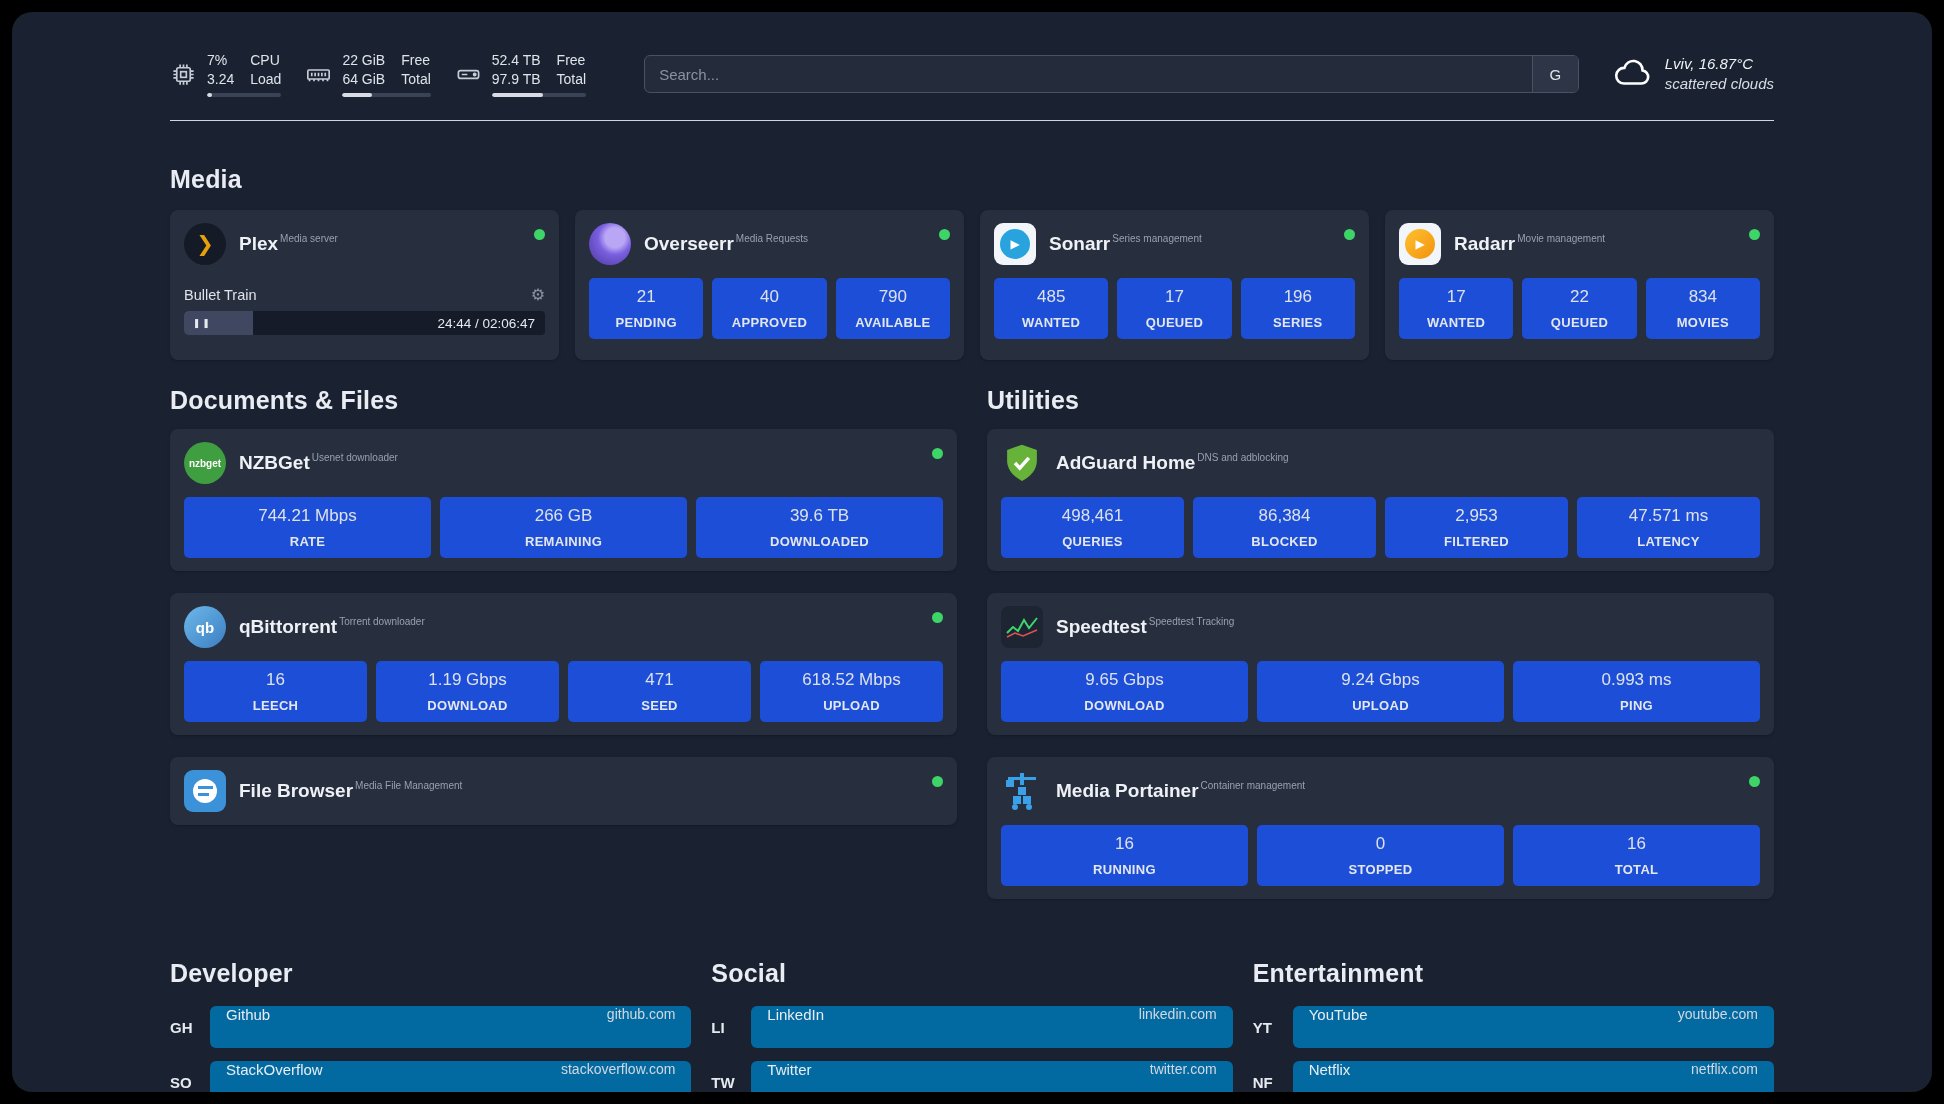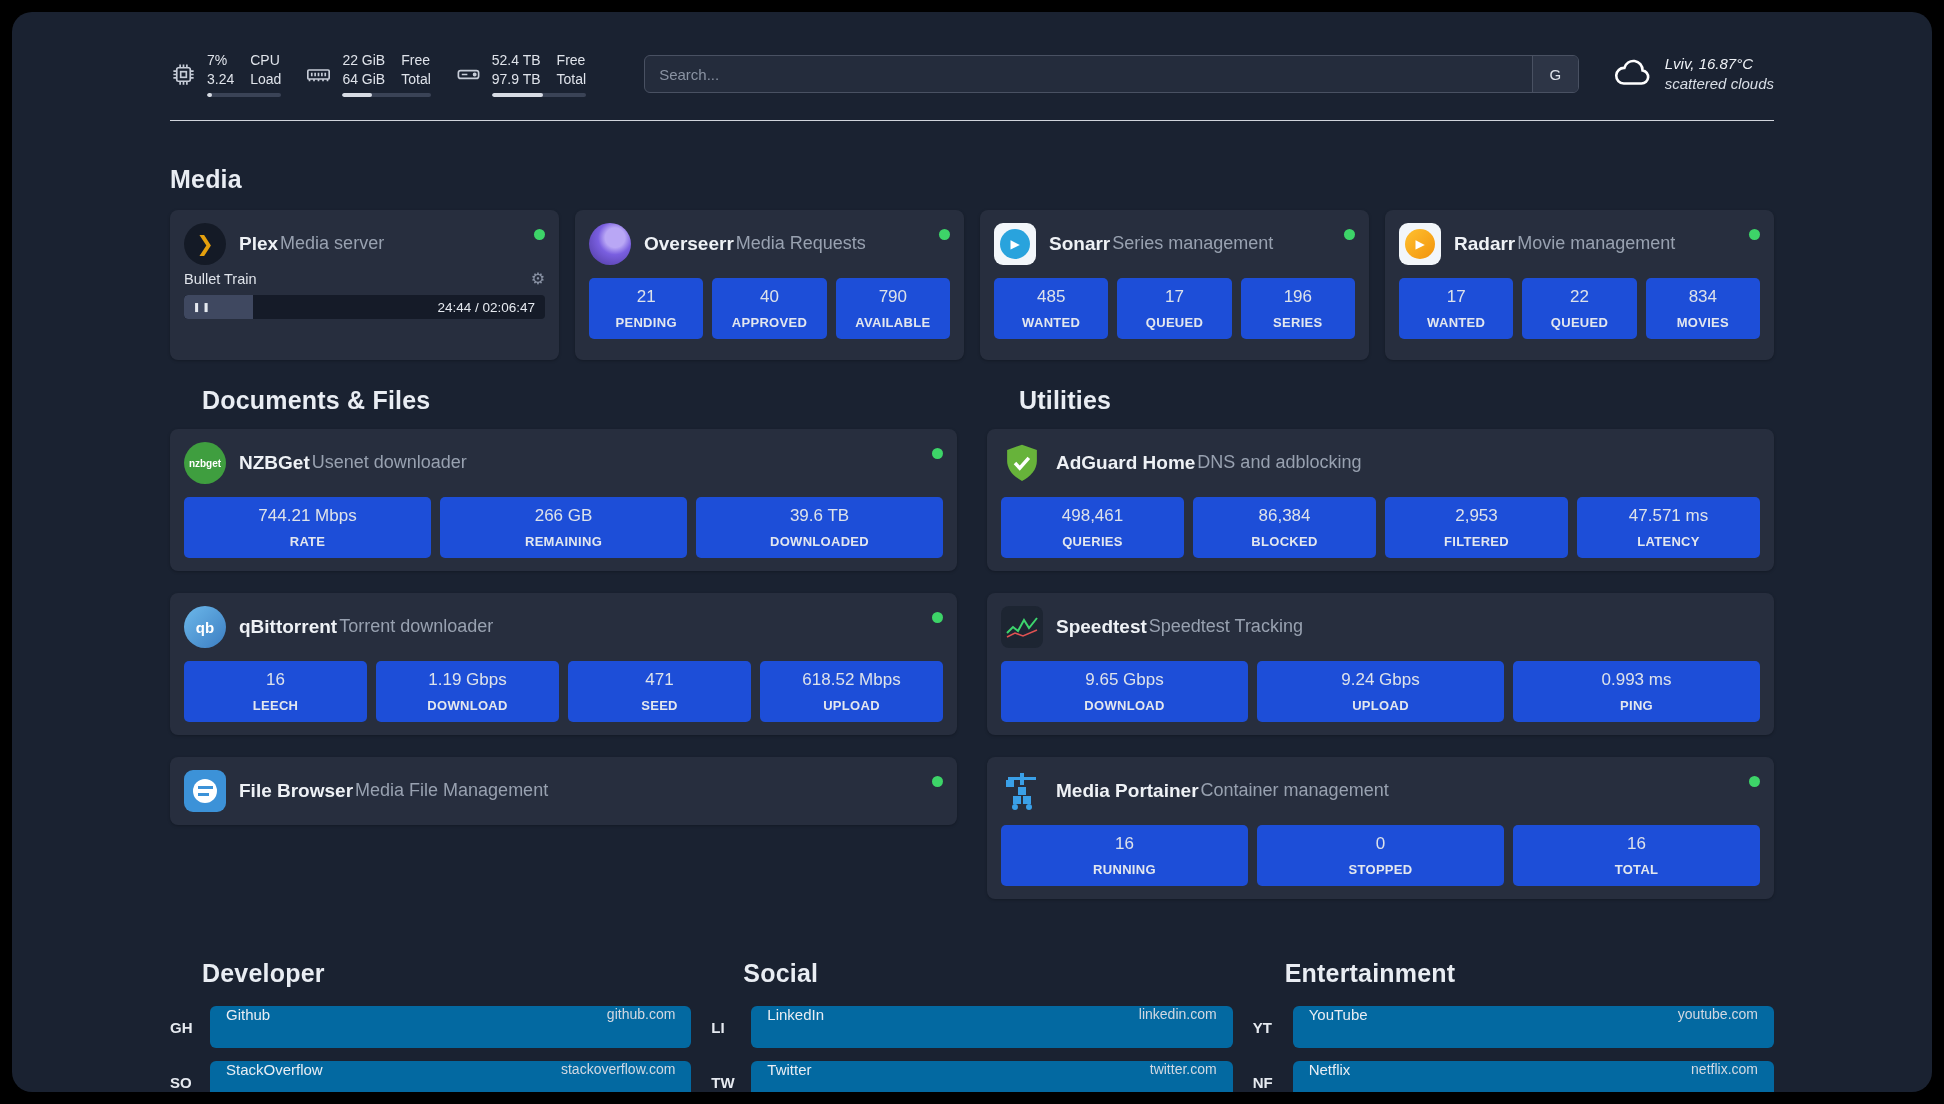--- a/index.html
+++ b/index.html
@@ -36,34 +36,34 @@
   .search-btn { width: 46px; background: #2d3546; border: none; border-left: 1px solid #495162;
     color: #dfe3ea; font-size: 15px; cursor: pointer; font-family: inherit; }
 
   .weather { display: flex; align-items: center; gap: 12px; font-style: italic; }
   .weather-text { display: flex; flex-direction: column; font-size: 15px; line-height: 1.35; color: #eef1f5; }
   .weather-text .cond { color: #d9dee6; }
 
   .divider { border: none; border-top: 1px solid #e6e9ef; margin-top: 18px; opacity: .9; }
 
   
-  .section-heading { font-size: 25px; font-weight: 600; color: #e9edf3; letter-spacing: .2px; margin-left: 32px; }
+  .section-heading { font-size: 25px; font-weight: 600; color: #e9edf3; letter-spacing: .2px; }
   .media-section .section-heading { margin: 44px 0 16px 0; }
 
   .card-row { display: flex; gap: 16px; }
   .card {
     background: #272e3e; border-radius: 8px; padding: 13px 14px;
     box-shadow: 0 1px 3px rgba(0,0,0,.25);
   }
   .card-row .card { flex: 1; min-height: 150px; }
 
   .card-head { display: flex; align-items: center; gap: 13px; }
   .app-meta { display: flex; gap: 2px; }
   .app-name { font-size: 19px; font-weight: 600; color: #eef1f5; }
-  .app-desc { font-size: 18px; color: #98a1b0; }
+  .app-desc { font-size: 10px; color: #98a1b0; }
   .status-dot { width: 11px; height: 11px; border-radius: 50%; background: #3dd468;
     margin-left: auto; align-self: flex-start; margin-top: 6px; }
 
   .stats { display: flex; gap: 9px; margin-top: 13px; }
   .stat { flex: 1; background: #1d4ed8; border-radius: 5px; padding: 9px 4px;
     display: flex; flex-direction: column; align-items: center; gap: 8px; }
   .stat-value { font-size: 17px; color: #dde2ea; }
   .stat-label { font-size: 13px; font-weight: 700; color: #e3e7ee; letter-spacing: .3px; }
 
   
@@ -77,21 +77,21 @@
   .inner-circle { width: 30px; height: 30px; border-radius: 50%;
     display: flex; align-items: center; justify-content: center; color: #fff; font-size: 12px; }
   .icon-sonarr .inner-circle { background: #29a3dd; }
   .icon-radarr .inner-circle { background: linear-gradient(135deg,#ffc130,#f2930c); }
   .icon-nzbget { background: #3f9e3f; }
   .icon-nzbget .logo-word { color: #fff; font-size: 10px; font-weight: 700; }
   .icon-qbit { background: linear-gradient(135deg,#6cb8ea,#3c7ec2); }
   .icon-qbit .logo-word { color: #fff; font-size: 15px; font-weight: 700; }
 
   
-  .player-top { display: flex; justify-content: space-between; align-items: center; margin-top: 4px; }
+  .player-top { display: flex; justify-content: space-between; align-items: center; margin-top: 20px; }
   .player-title { font-size: 14.5px; color: #dfe3ea; }
   .gear { color: #8a93a5; font-size: 16px; cursor: pointer; }
   .player-bar { position: relative; margin-top: 7px; height: 24px;
     background: #151b28; border-radius: 4px; overflow: hidden; }
   .player-fill { height: 100%; background: #3f4860; border-radius: 4px 0 0 4px; }
   .pause { position: absolute; left: 9px; top: 50%; transform: translateY(-50%);
     font-size: 9px; color: #e6eaf0; letter-spacing: 2px; cursor: pointer; }
   .player-time { position: absolute; right: 10px; top: 50%; transform: translateY(-50%);
     font-size: 13.5px; color: #e6eaf0; }
 

